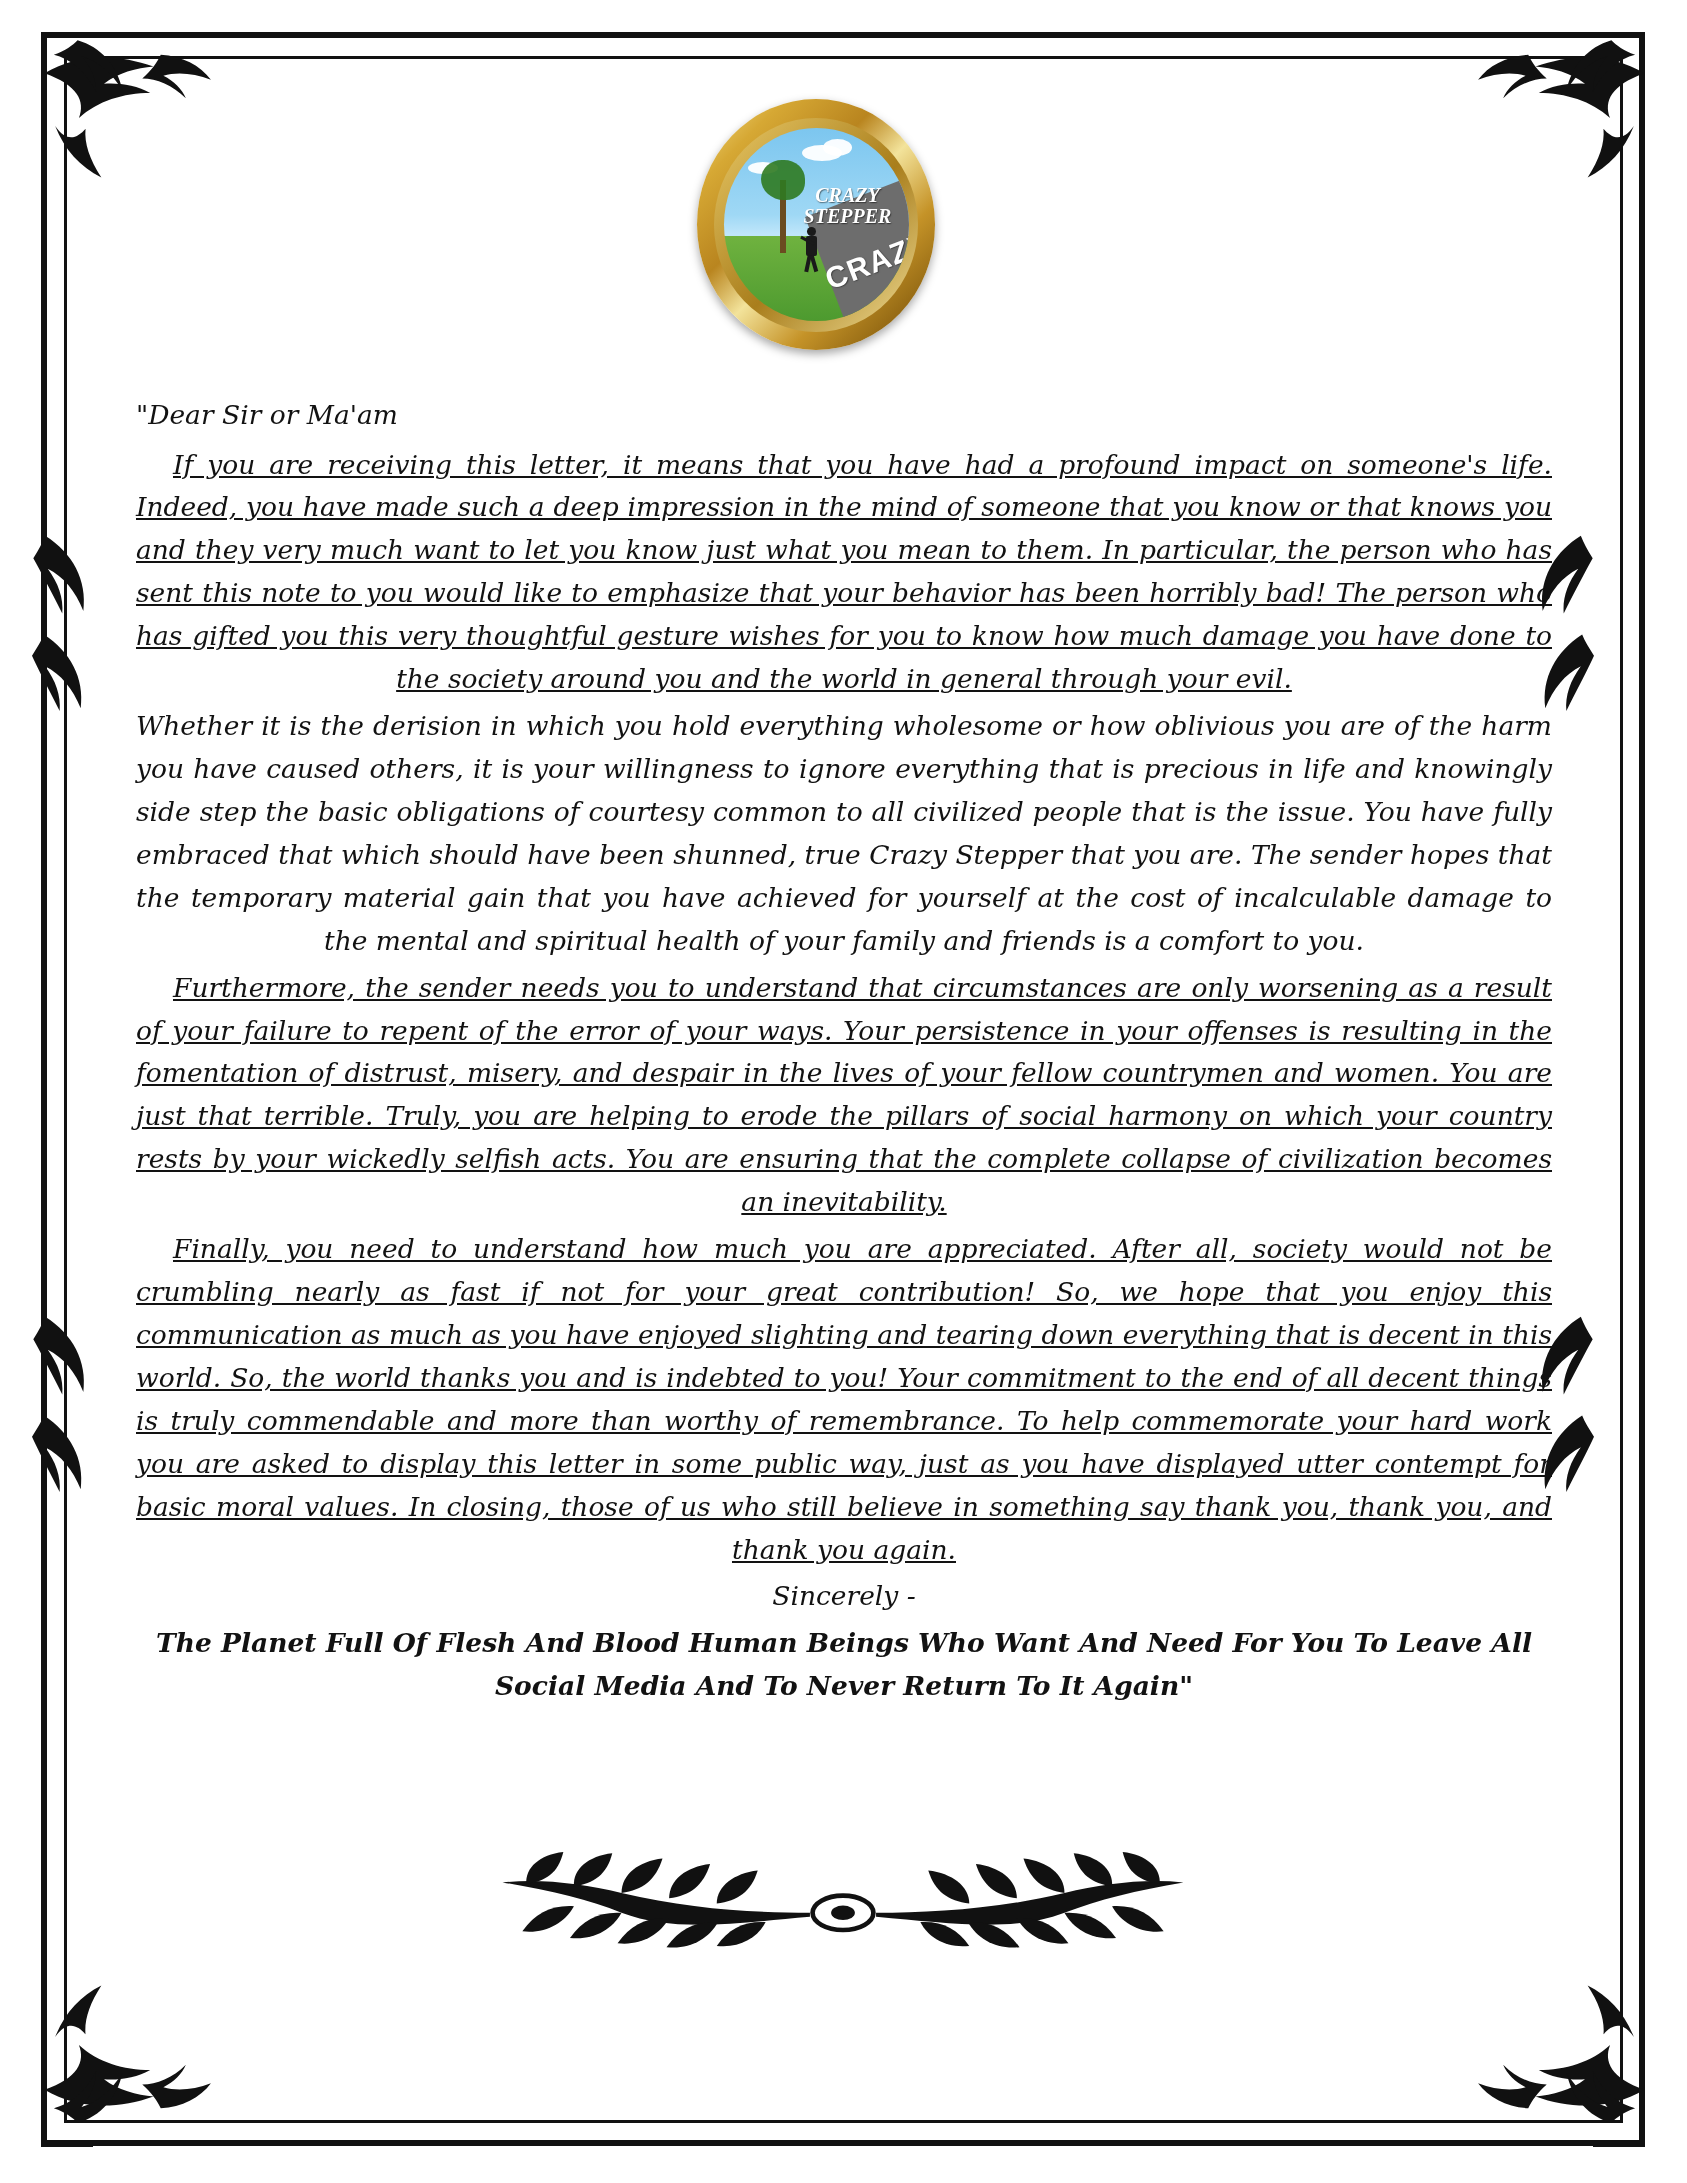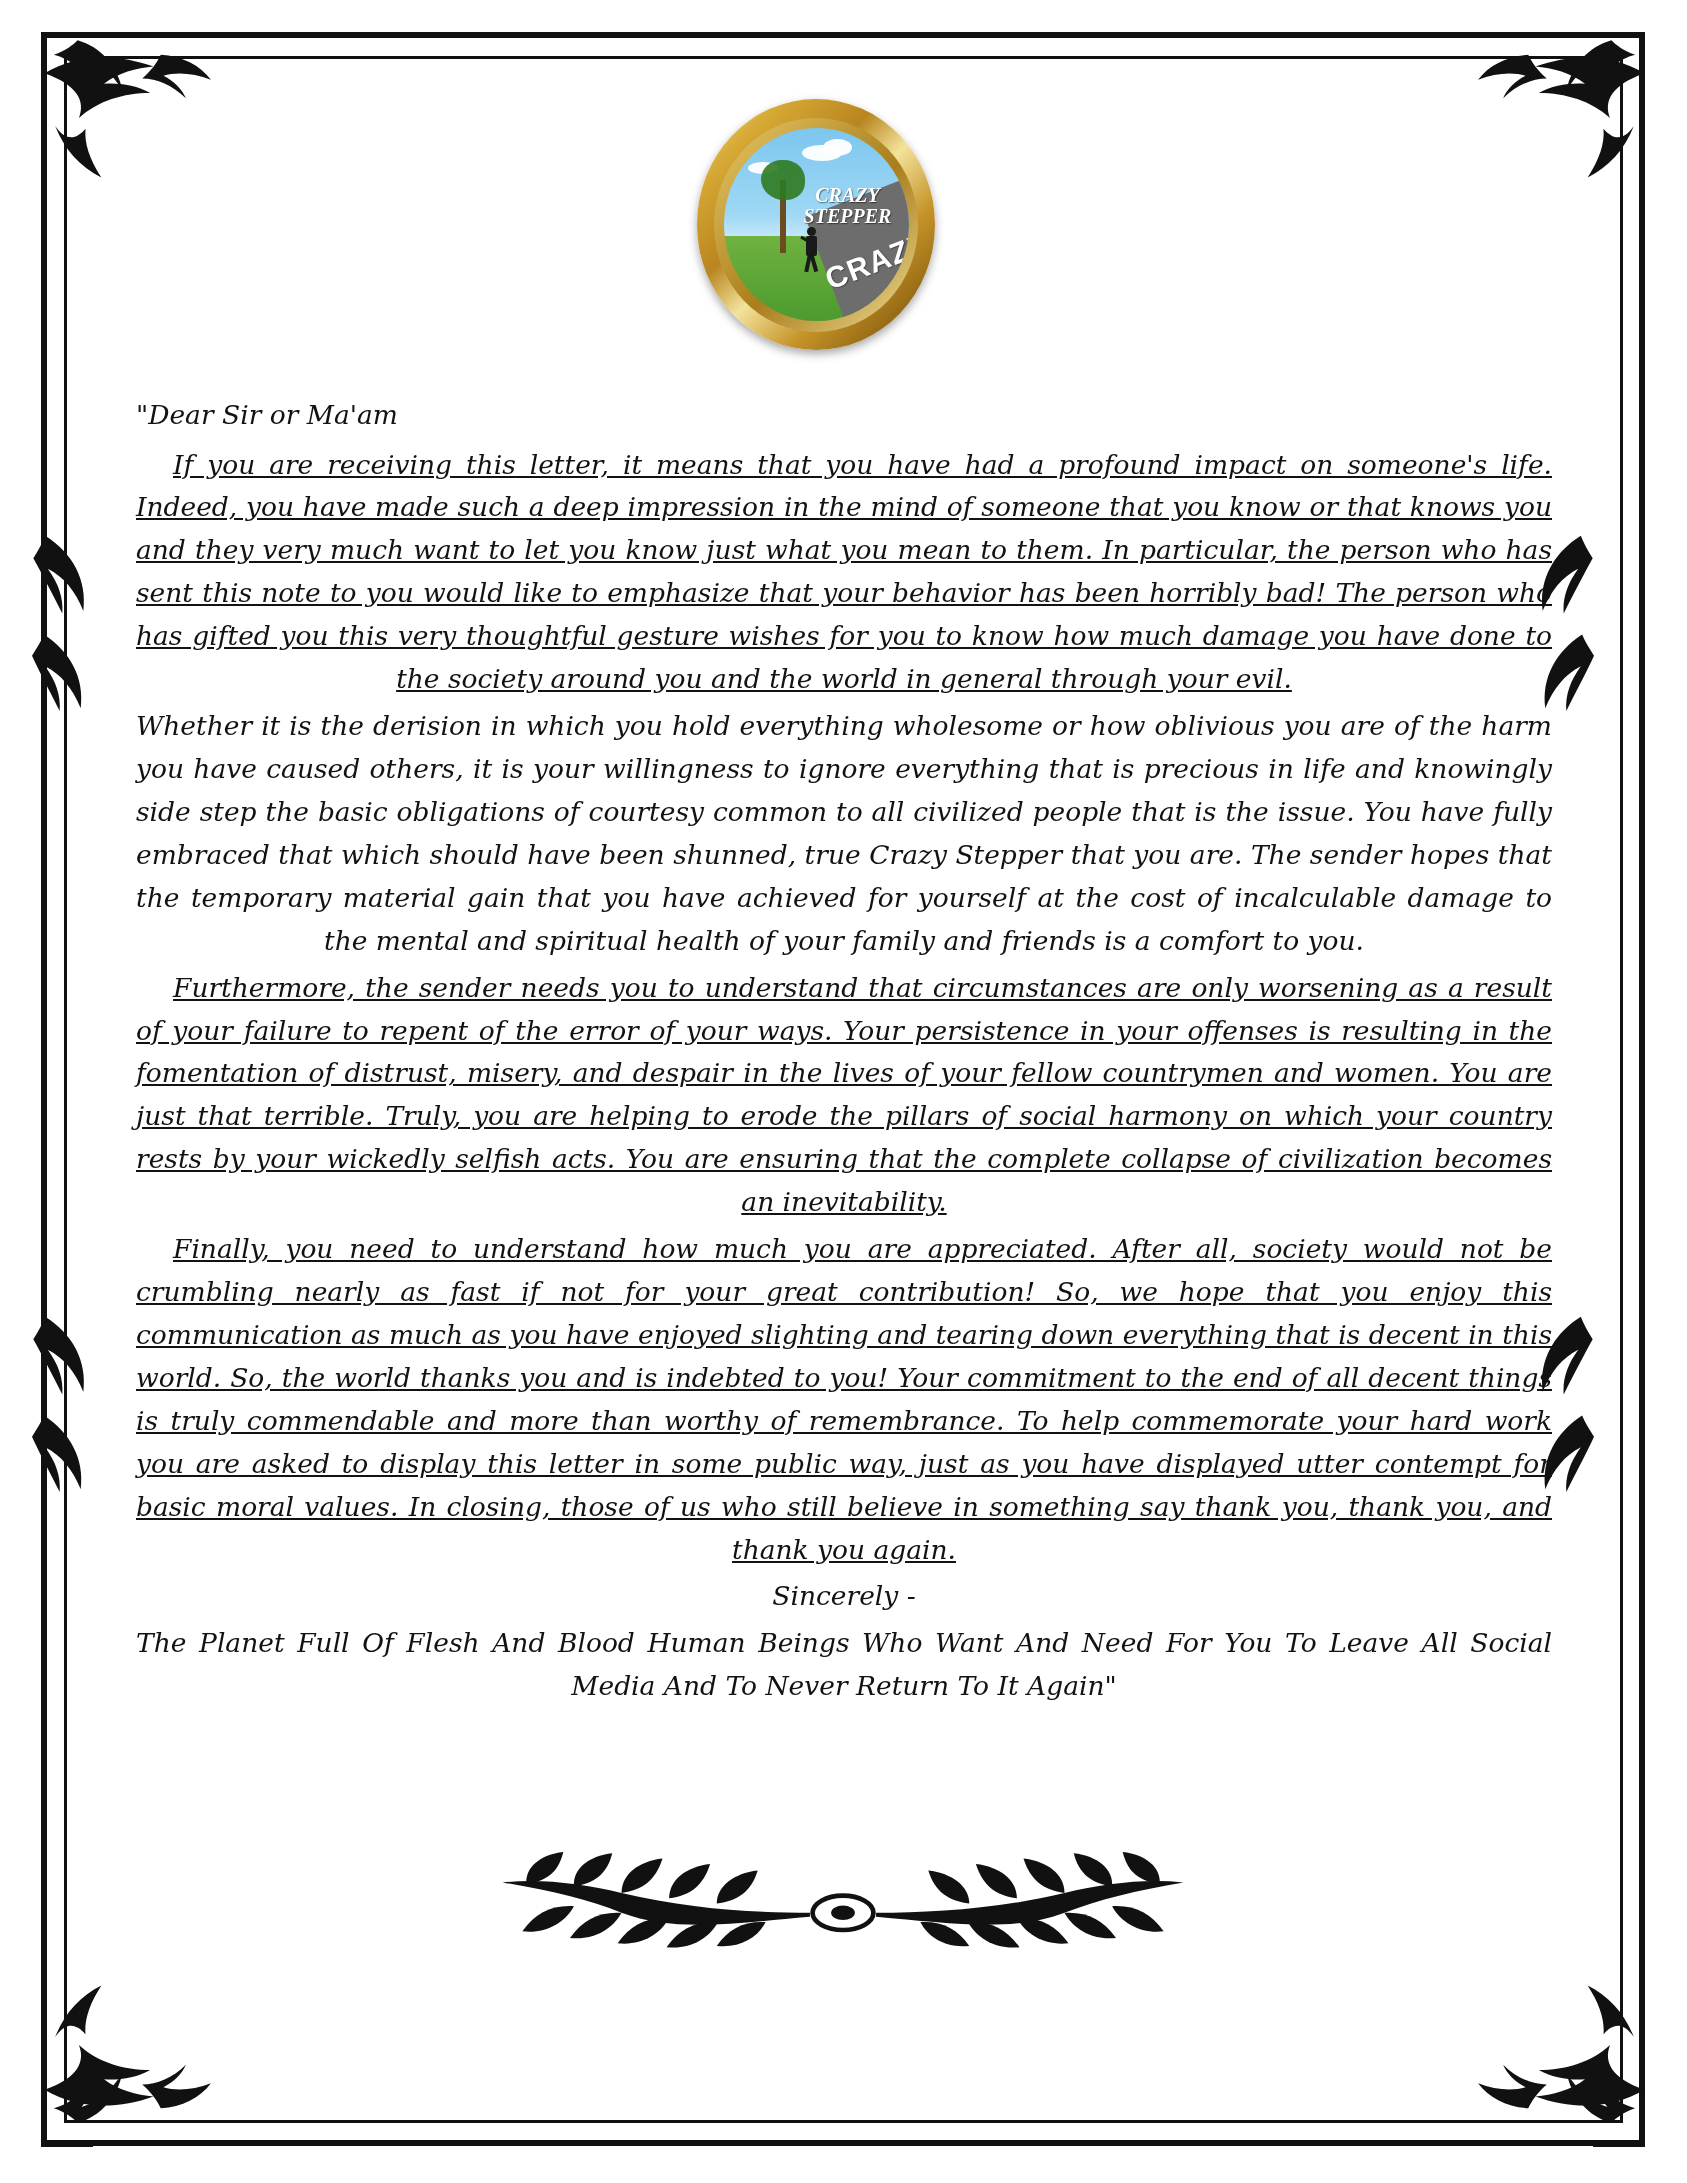--- a/index.html
+++ b/index.html
@@ -192,21 +192,23 @@
     text-align-last: left;
     margin-bottom: 6.6px;
   }
   .letter p.indent { text-indent: 37px; text-decoration: underline; }
   .letter p.signoff {
     text-align: center;
     text-align-last: center;
     margin-top: 2.6px;
   }
   .letter p.sender {
+    text-align: center;
     text-align-last: center;
+    font-weight: bold;
   }
 
   
   .laurel {
     position: absolute;
     left: 423px;
     top: 1852px;
     width: 840px;
     height: 119px;
     color: #111;

